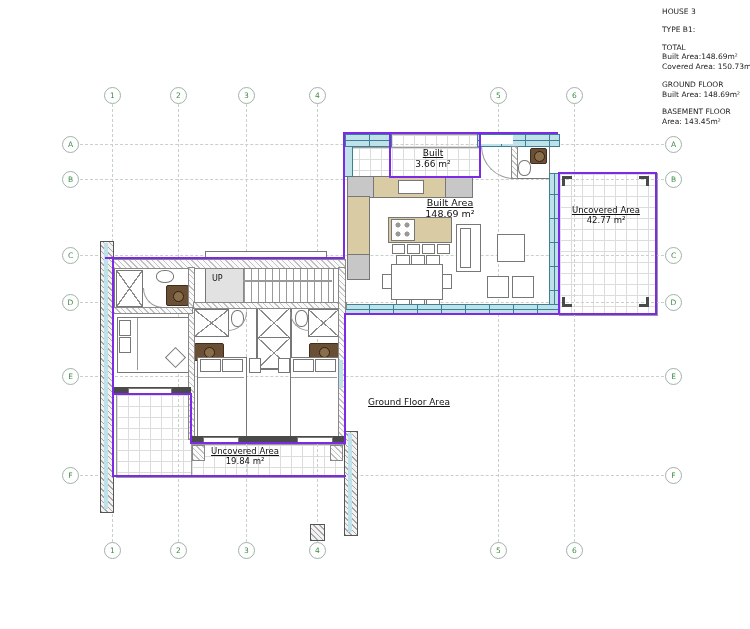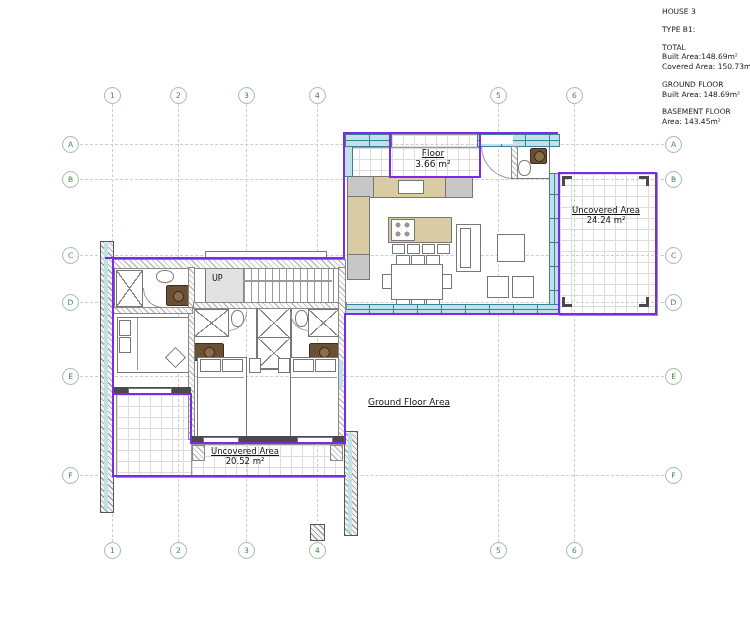--- a/index.html
+++ b/index.html
@@ -269,27 +269,31 @@
   <div class="furn" style="left:222px;top:359px;width:19px;height:11px"></div>
   <div class="darkwall" style="left:198px;top:377px;width:46px;height:1px;background:#999;z-index:4"></div>
   <div class="furn" style="left:290px;top:357px;width:48px;height:79px"></div>
   <div class="furn" style="left:293px;top:359px;width:19px;height:11px"></div>
   <div class="furn" style="left:315px;top:359px;width:19px;height:11px"></div>
   <div class="darkwall" style="left:291px;top:377px;width:46px;height:1px;background:#999;z-index:4"></div>
   <div class="furn" style="left:249px;top:358px;width:10px;height:13px"></div>
   <div class="furn" style="left:278px;top:358px;width:10px;height:13px"></div>
 
   <div class="lbl" style="left:389px;top:148px;width:88px;font-size:9px">
-    <div class="u">Floor</div>
+    <div class="u">Built</div>
     <div>3.66 m²</div>
+  </div>
+  <div class="lbl" style="left:400px;top:197px;width:100px;font-size:9.5px">
+    <div class="u">Built Area</div>
+    <div>148.69 m²</div>
   </div>
   <div class="lbl" style="left:560px;top:205px;width:92px;font-size:8.5px">
     <div class="u">Uncovered Area</div>
-    <div>24.24 m²</div>
+    <div>42.77 m²</div>
   </div>
   <div class="lbl" style="left:195px;top:446px;width:100px;font-size:8.5px">
     <div class="u">Uncovered Area</div>
-    <div>20.52 m²</div>
+    <div>19.84 m²</div>
   </div>
   <div class="lbl u" style="left:368px;top:397px;width:94px;font-size:9px;text-align:left">Ground Floor Area</div>
   <div class="lbl" style="left:212px;top:274px;width:20px;font-size:8px;text-align:left">UP</div>
 
 </div>
 
 </body></html>

